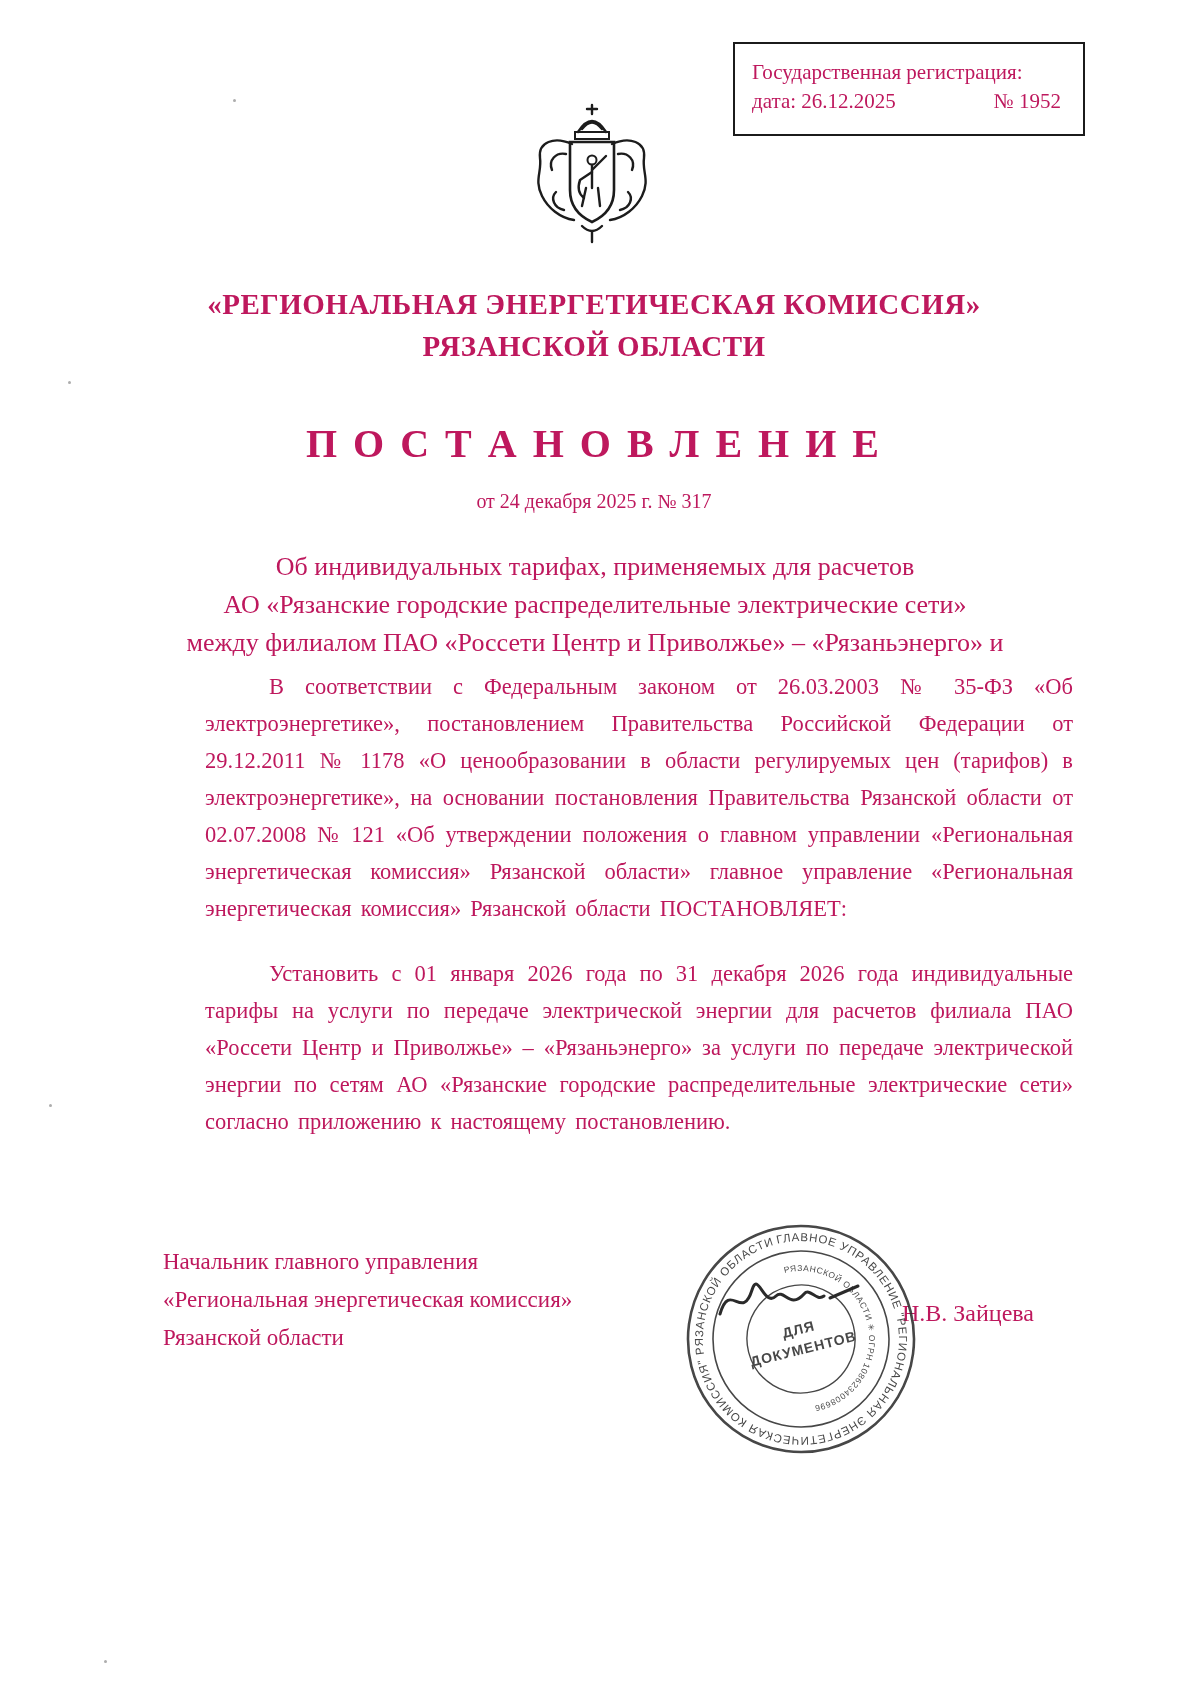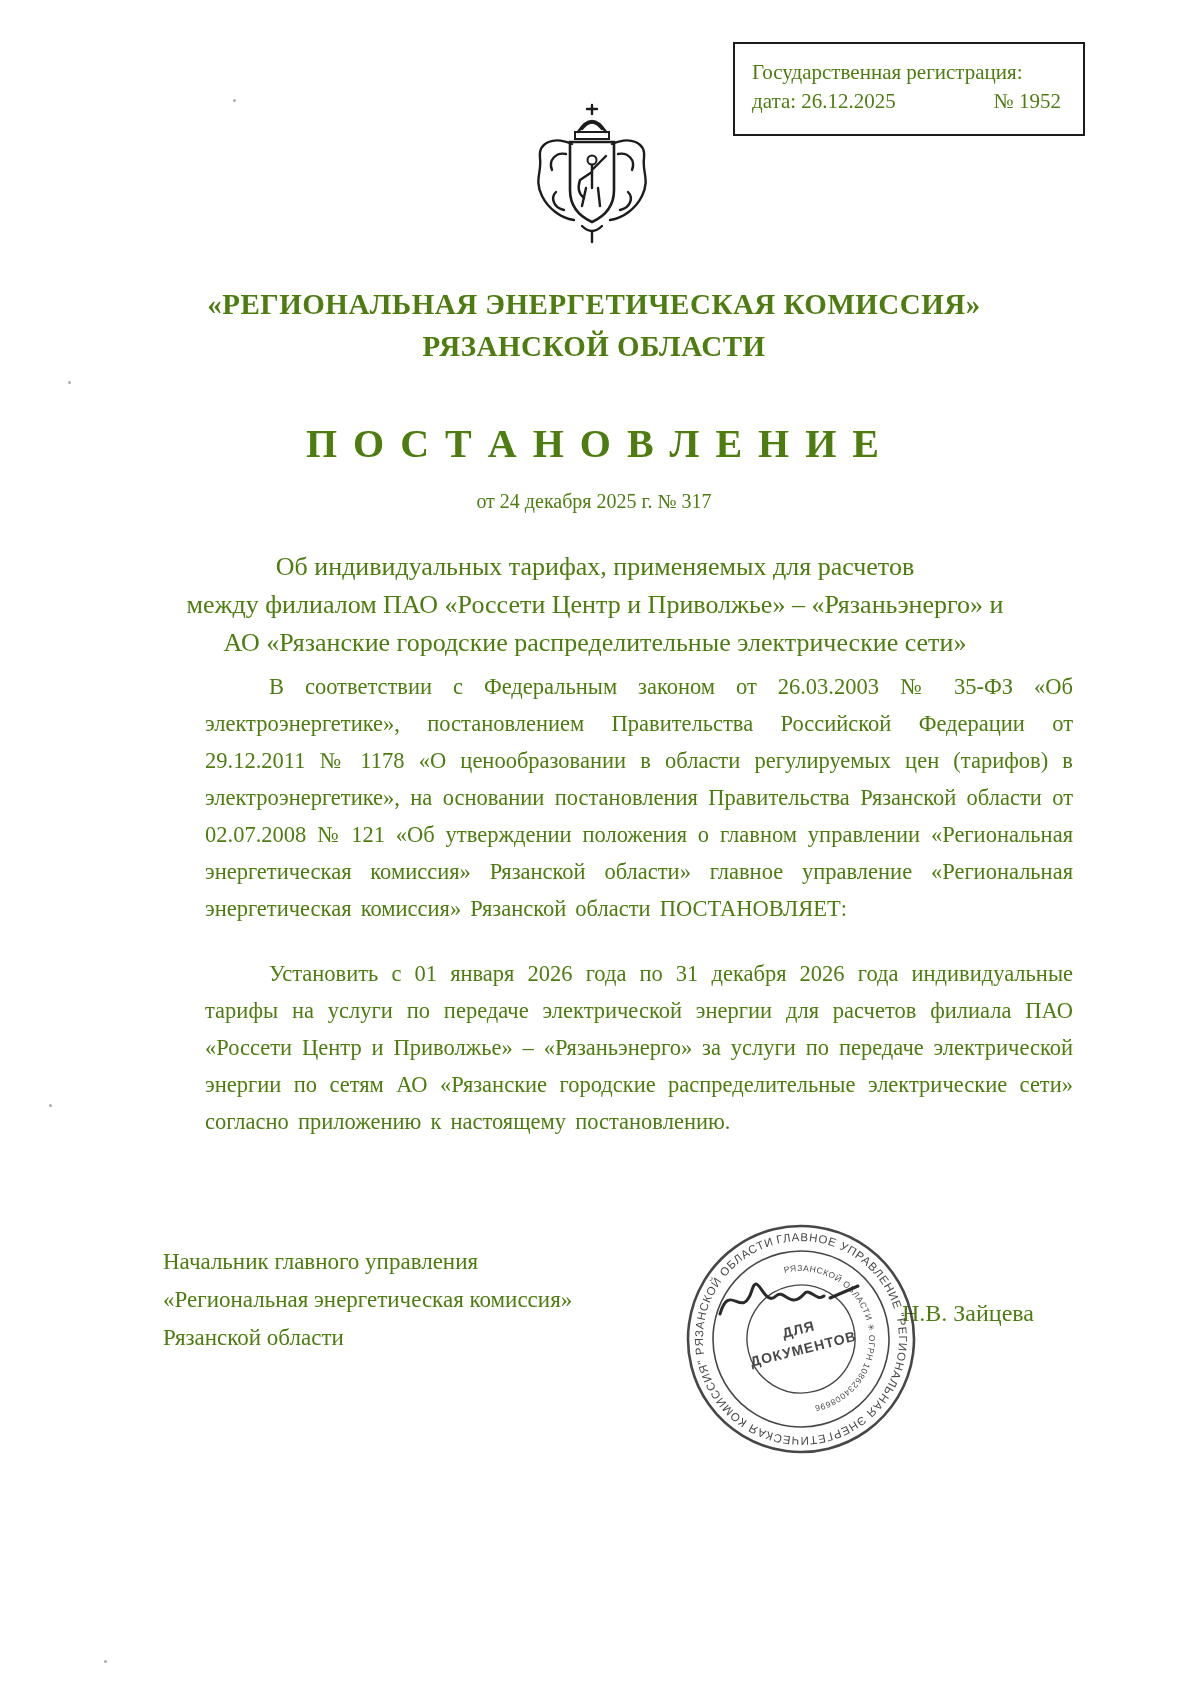--- a/index.html
+++ b/index.html
@@ -2,21 +2,21 @@
 <html lang="ru"><head>
 <meta charset="utf-8">
 <style>
   * { margin:0; padding:0; box-sizing:border-box; }
   body { background:#ffffff; }
   .page {
     position:relative;
     width:1200px; height:1700px;
     background:#ffffff;
     font-family:"Liberation Serif", serif;
-    color:#4d7c0f;
+    color:#be185d;
     overflow:hidden;
   }
 
   
   .reg-box {
     position:absolute; top:42px; left:733px; width:352px;
     border:2px solid #1b1b1b;
     padding:15px 16px 18px 17px;
     font-size:21px; line-height:1.3;
   }
@@ -131,22 +131,22 @@
     <div>«РЕГИОНАЛЬНАЯ ЭНЕРГЕТИЧЕСКАЯ КОМИССИЯ»</div>
     <div>РЯЗАНСКОЙ ОБЛАСТИ</div>
   </div>
 
   <div class="doc-type">П О С Т А Н О В Л Е Н И Е</div>
 
   <div class="doc-date">от 24 декабря 2025 г. № 317</div>
 
   <div class="subject">
     <div>Об индивидуальных тарифах, применяемых для расчетов</div>
+    <div>АО «Рязанские городские распределительные электрические сети»</div>
     <div>между филиалом ПАО «Россети Центр и Приволжье» – «Рязаньэнерго» и</div>
-    <div>АО «Рязанские городские распределительные электрические сети»</div>
   </div>
 
   <div class="body-text">
     <p>В соответствии с Федеральным законом от 26.03.2003 № 35-ФЗ «Об электроэнергетике», постановлением Правительства Российской Федерации от 29.12.2011 № 1178 «О ценообразовании в области регулируемых цен (тарифов) в электроэнергетике», на основании постановления Правительства Рязанской области от 02.07.2008 № 121 «Об утверждении положения о главном управлении «Региональная энергетическая комиссия» Рязанской области» главное управление «Региональная энергетическая комиссия» Рязанской области ПОСТАНОВЛЯЕТ:</p>
     <p>Установить с 01 января 2026 года по 31 декабря 2026 года индивидуальные тарифы на услуги по передаче электрической энергии для расчетов филиала ПАО «Россети Центр и Приволжье» – «Рязаньэнерго» за услуги по передаче электрической энергии по сетям АО «Рязанские городские распределительные электрические сети» согласно приложению к настоящему постановлению.</p>
   </div>
 
   <div class="sig-block">
     <div>Начальник главного управления</div>
     <div>«Региональная энергетическая комиссия»</div>

